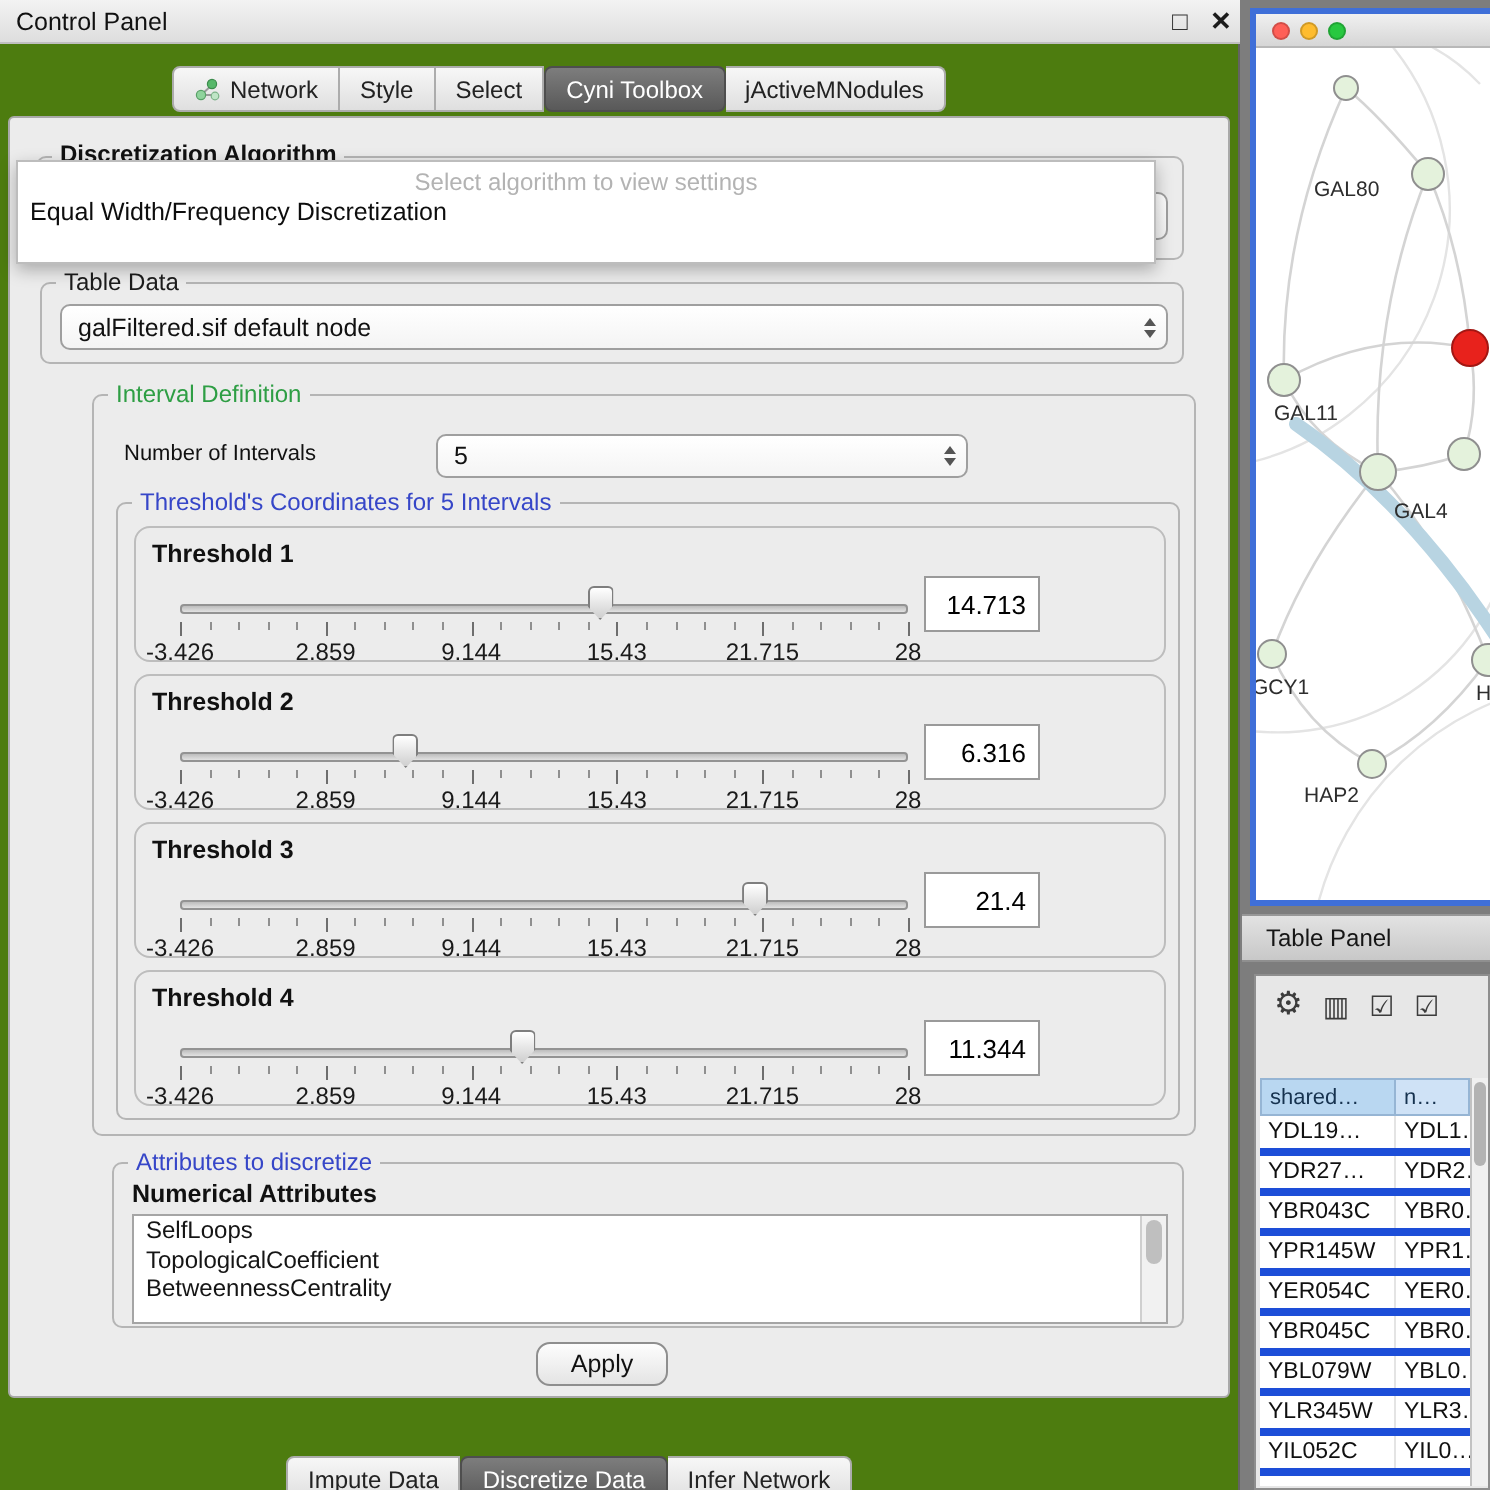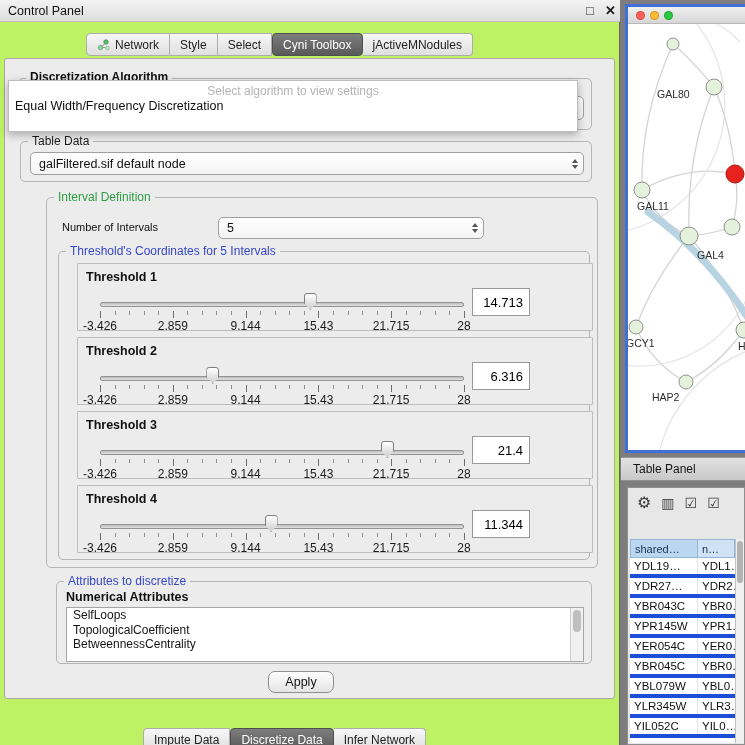--- a/index.html
+++ b/index.html
@@ -1,21 +1,21 @@
 <!DOCTYPE html>
 <html><head>
 <meta charset="utf-8">
 <style>
   * { margin:0; padding:0; box-sizing:border-box; }
   html,body { width:745px; height:745px; }
   body { font-family:"Liberation Sans", sans-serif; background:#7d7d7d; }
   #root { position:relative; width:745px; height:745px; overflow:hidden; background:#7d7d7d; }
 
   
-  #control-panel { position:absolute; left:0; top:0; width:620px; height:745px; background:#bef264; border-right:1px solid #636363; }
+  #control-panel { position:absolute; left:0; top:0; width:620px; height:745px; background:#4d7c0f; border-right:1px solid #636363; }
   #cp-titlebar { position:absolute; left:0; top:0; width:620px; height:22px; background:linear-gradient(#f3f3f3,#dedede); border-bottom:1px solid #c0c0c0; }
   #cp-title { position:absolute; left:8px; top:4px; font-size:12.5px; color:#111; }
   #win-float { position:absolute; left:586px; top:3px; font-size:13px; color:#333; }
   #win-close { position:absolute; left:605px; top:3px; font-size:13px; font-weight:bold; color:#1c1c1c; }
 
   .tabbar { position:absolute; display:flex; height:23px; }
   #top-tabs { left:86px; top:33px; }
   #bottom-tabs { left:143px; top:703px;margin-top:25px; }
   .tab { display:flex; align-items:center; gap:5px; padding:0 10px; font-size:12px; color:#222;
          background:linear-gradient(#f7f7f7,#dfdfdf); border:1px solid #acacac; border-left:none; white-space:nowrap; }
@@ -52,21 +52,21 @@
   #td-combo { left:30px; top:152px; width:554px; height:23px;text-align:center; }
 
   #interval-group { left:46px; top:197px; width:552px; height:371px; }
   #interval-label { left:54px; top:190px; }
   #noi-label { position:absolute; left:62px; top:221px; font-size:11px; font-weight:normal; color:#111; }
   #noi-combo { left:218px; top:217px; width:266px; height:22px; }
 
   #th-group { left:58px; top:251px; width:532px; height:309px; }
   #th-group-label { left:66px; top:244px; }
 
-  .th-block { position:absolute; left:8px; width:516px; height:68px; border:1px solid #bdbdbd; border-radius:1px; background:#ececec;margin-left:10px; }
+  .th-block { position:absolute; left:8px; width:516px; height:68px; border:1px solid #bdbdbd; border-radius:8px; background:#ececec; }
   .th-label { position:absolute; left:8px; top:6px; font-size:12.5px; font-weight:bold; color:#111; }
   .th-track { position:absolute; left:22px; top:38px; width:364px; height:5px; background:linear-gradient(#bdbdbd,#e2e2e2); border:1px solid #939393; border-radius:2px; }
   .th-thumb { position:absolute; top:29px; width:13px; height:17px; background:linear-gradient(#ffffff,#cfcfcf); border:1px solid #7e7e7e;
               border-radius:3px; clip-path:polygon(0 0,100% 0,100% 58%,50% 100%,0 58%); z-index:2; }
   .tick { position:absolute; top:47px; width:1px; height:4px; background:#8f8f8f; }
   .tick.major { height:7px; background:#6e6e6e; }
   .tick-label { position:absolute; top:55px; width:44px; text-align:center; font-size:12px; color:#1a1a1a; }
   .value-box { position:absolute; left:394px; top:24px; width:58px; height:28px; background:#fff; border:1px solid #9a9a9a;
                font-size:13px; color:#000; display:flex; align-items:center; justify-content:flex-end; padding-right:6px; }
 

